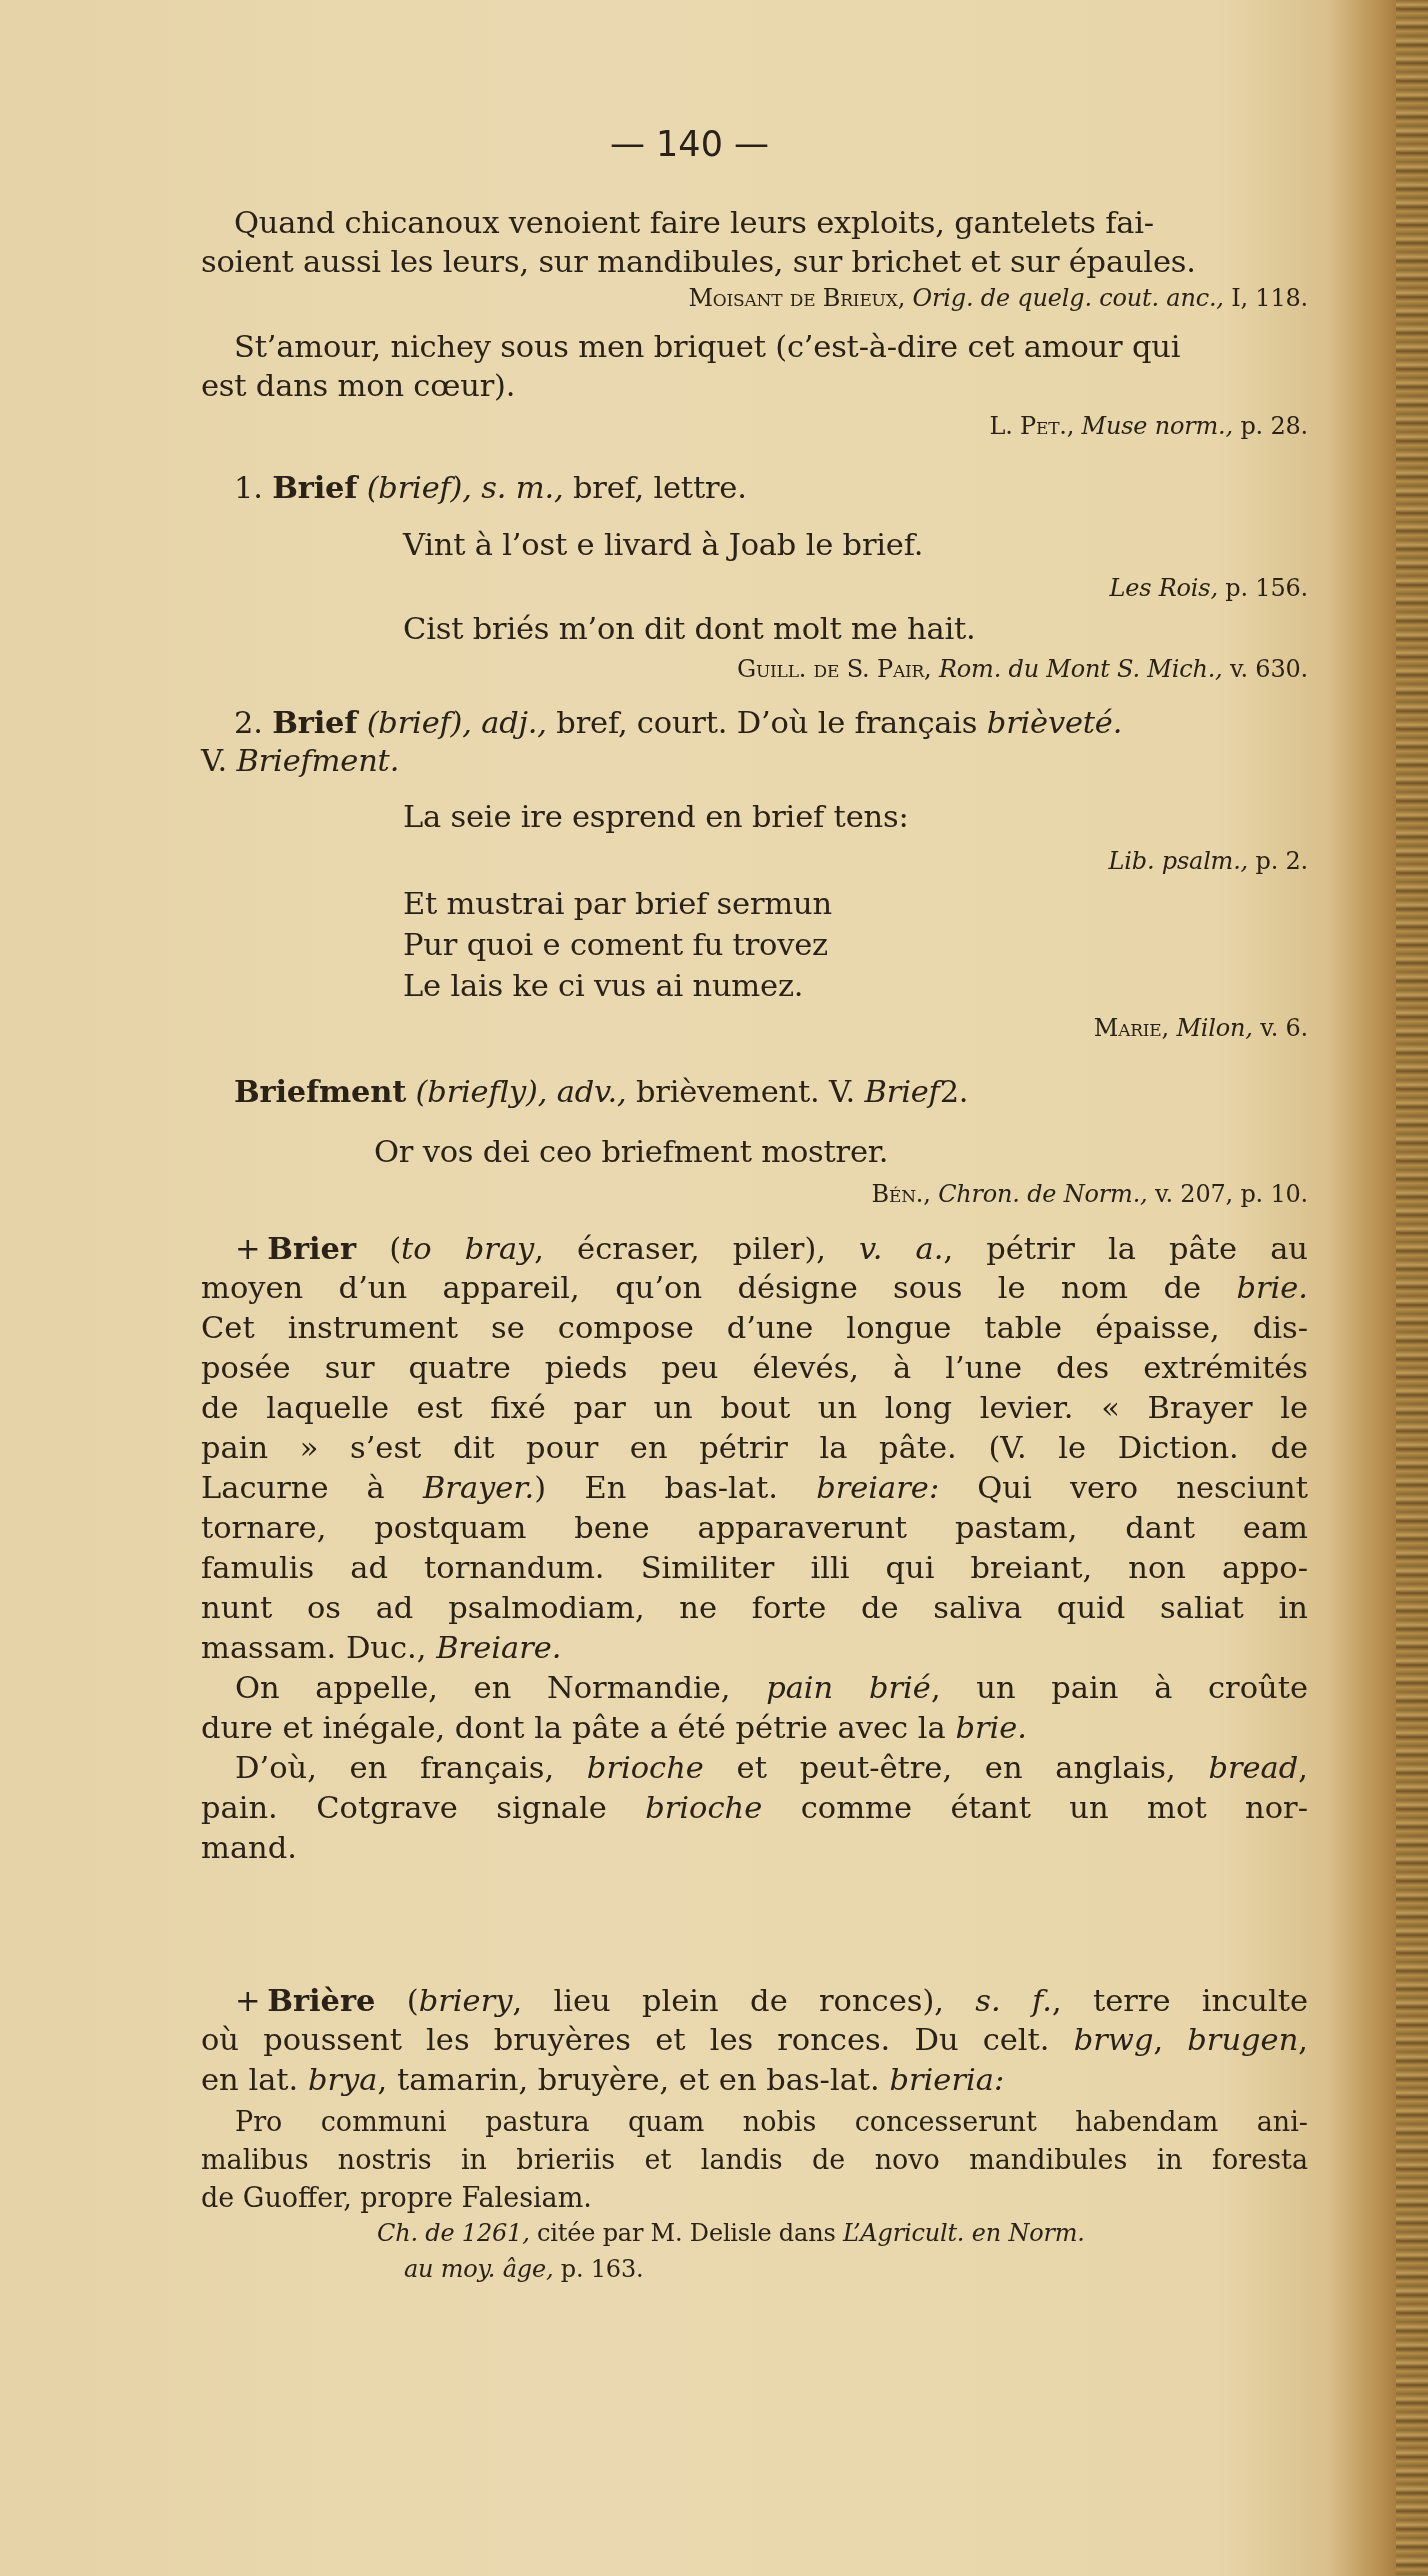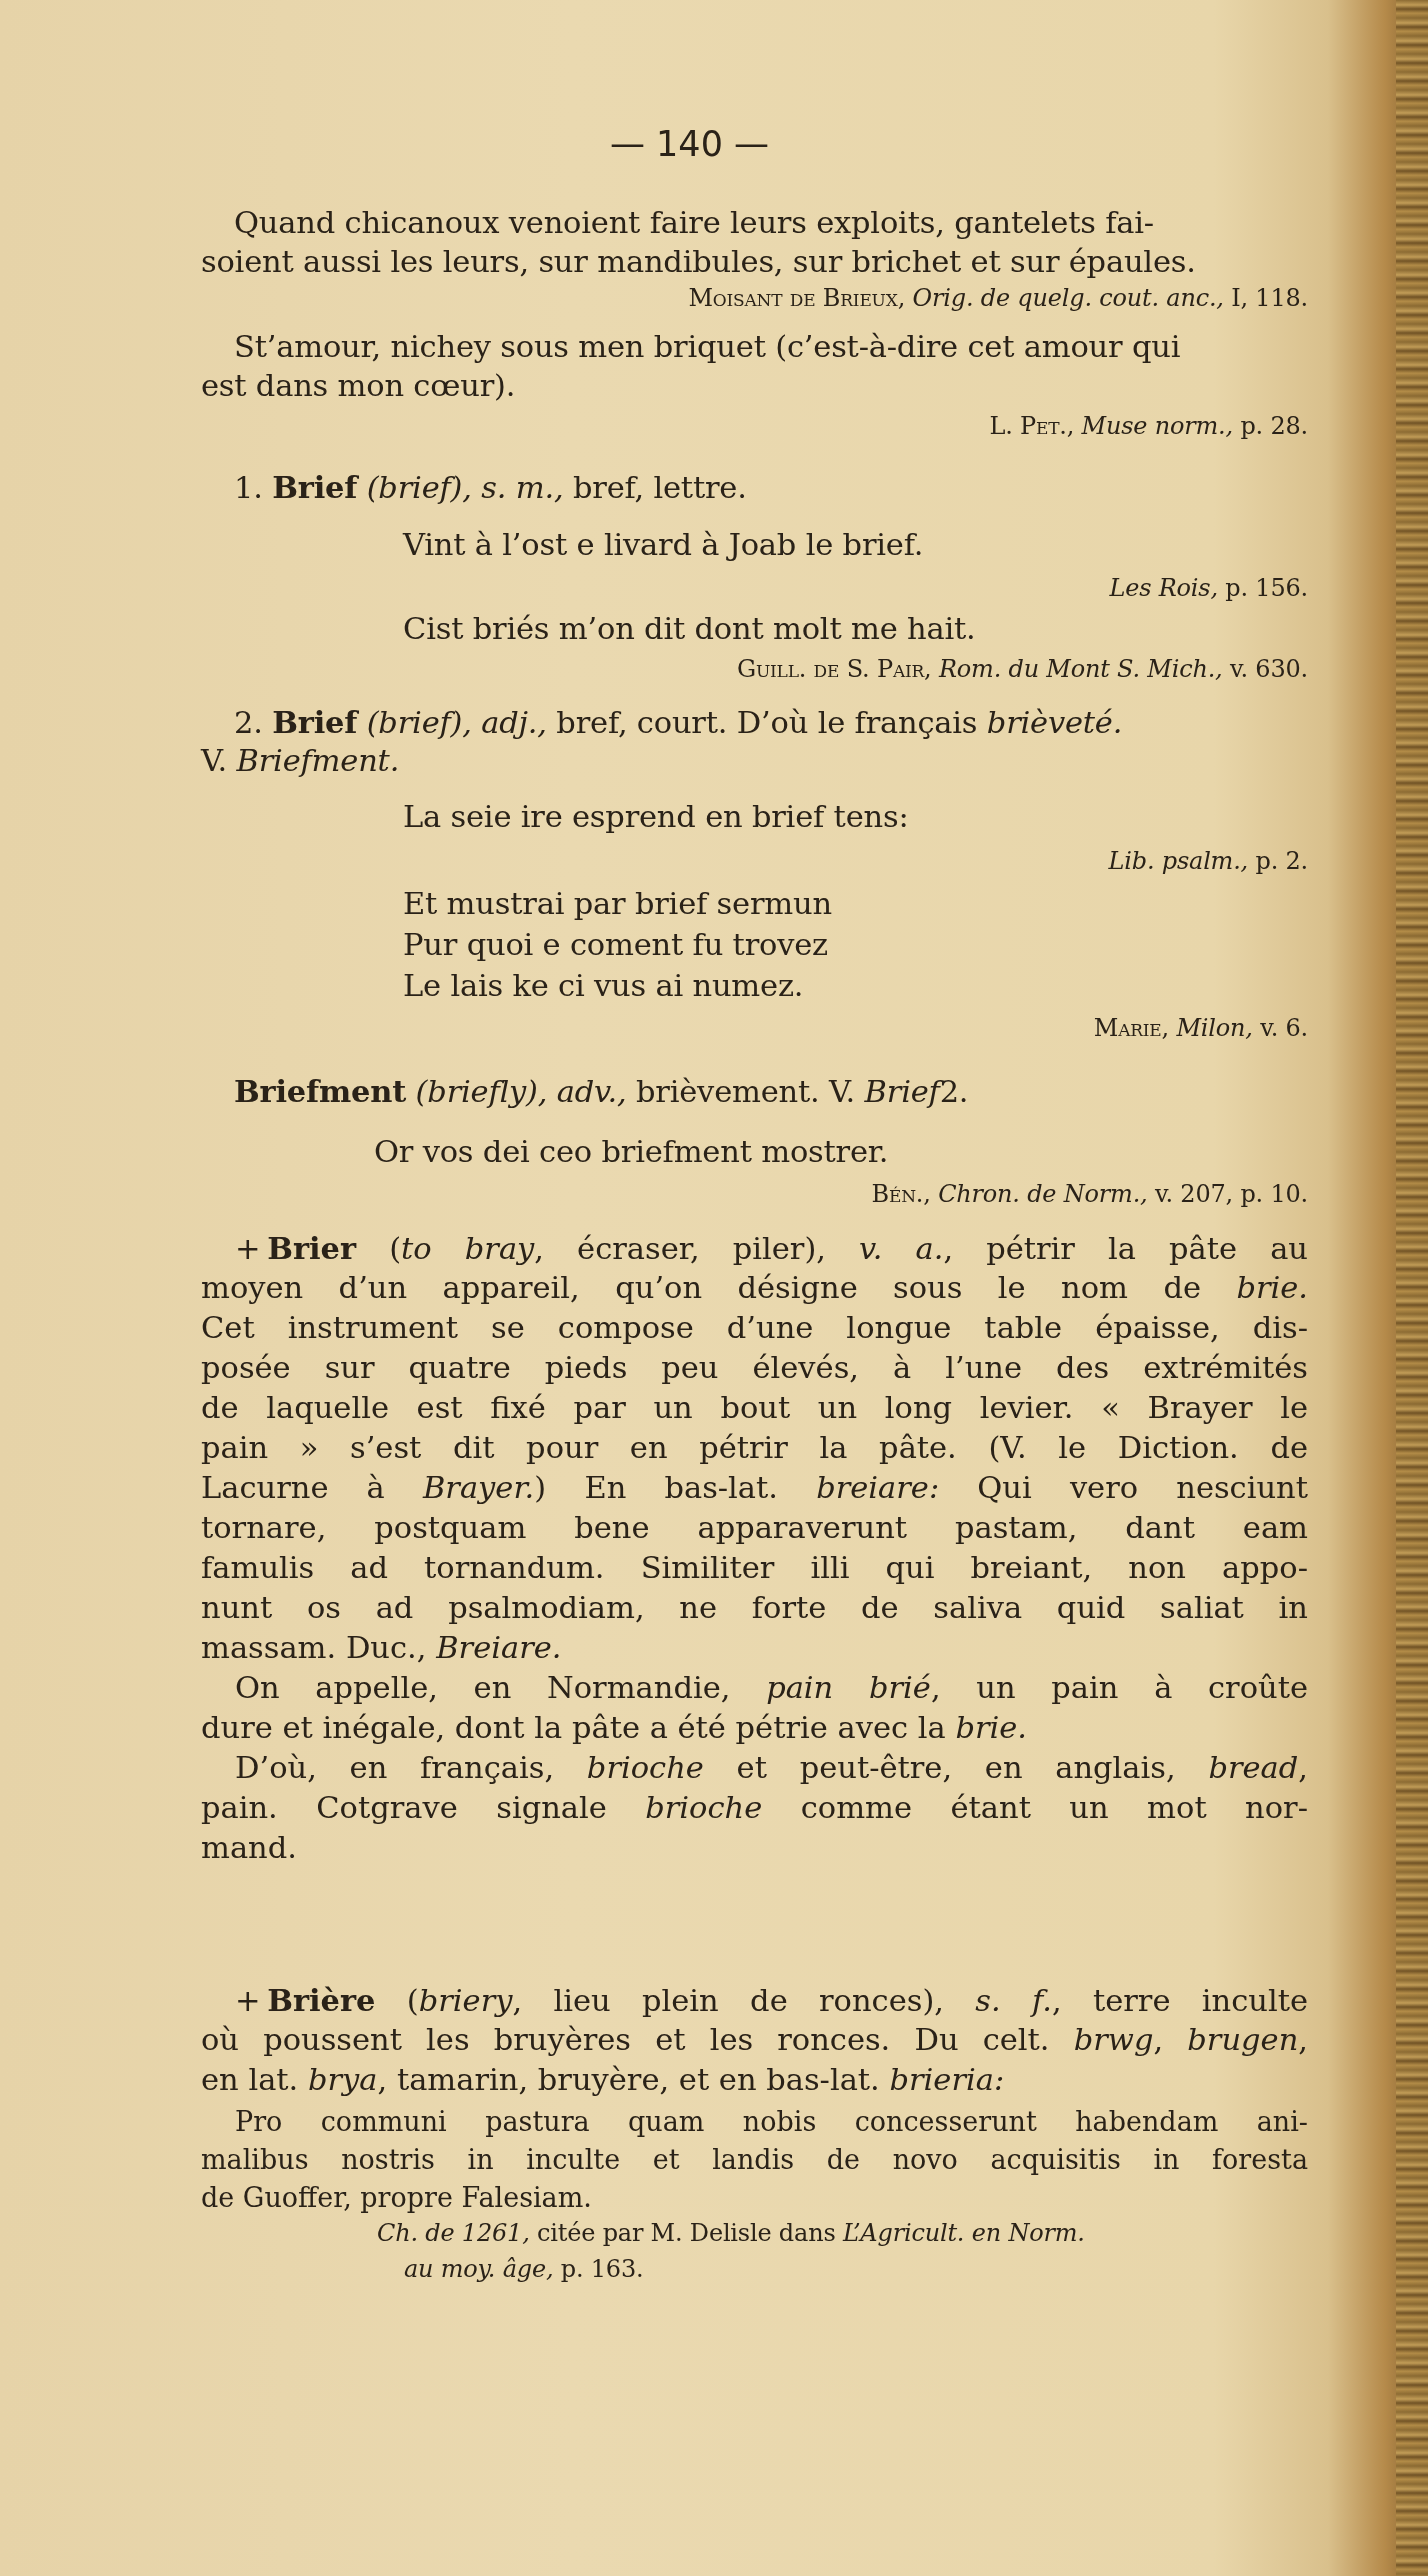--- a/index.html
+++ b/index.html
@@ -129,21 +129,21 @@
     <span class="l last">mand.</span>
   </div>
 
   <div class="just" style="top:1983px;">
     <span class="l" style="padding-left:34px;"><span class="cross">+</span><b>Brière</b> <span>(<i>briery</i>, lieu plein de ronces), <i>s. f.</i>, terre inculte</span></span>
     <span class="l">où poussent les bruyères et les ronces. Du celt. <i>brwg</i>, <i>brugen</i>,</span>
     <span class="l last">en lat. <i>brya</i>, tamarin, bruyère, et en bas-lat. <i>brieria:</i></span>
   </div>
   <div class="just" style="top:2105px;font-size:27px;">
     <span class="l" style="padding-left:34px;height:38px;">Pro communi pastura quam nobis concesserunt habendam ani-</span>
-    <span class="l" style="height:38px;">malibus nostris in inculte et landis de novo acquisitis in foresta</span>
+    <span class="l" style="height:38px;">malibus nostris in brieriis et landis de novo mandibules in foresta</span>
     <span class="l last" style="height:38px;">de Guoffer, propre Falesiam.</span>
   </div>
   <div class="ln cite" style="top:2214px;left:377px;">
     <i>Ch. de 1261,</i>
     <span>citée par M. Delisle dans</span>
     <i>L’Agricult. en Norm.</i>
   </div>
   <div class="ln cite" style="top:2250px;left:404px;">
     <i>au moy. âge,</i>
     <span>p. 163.</span>

